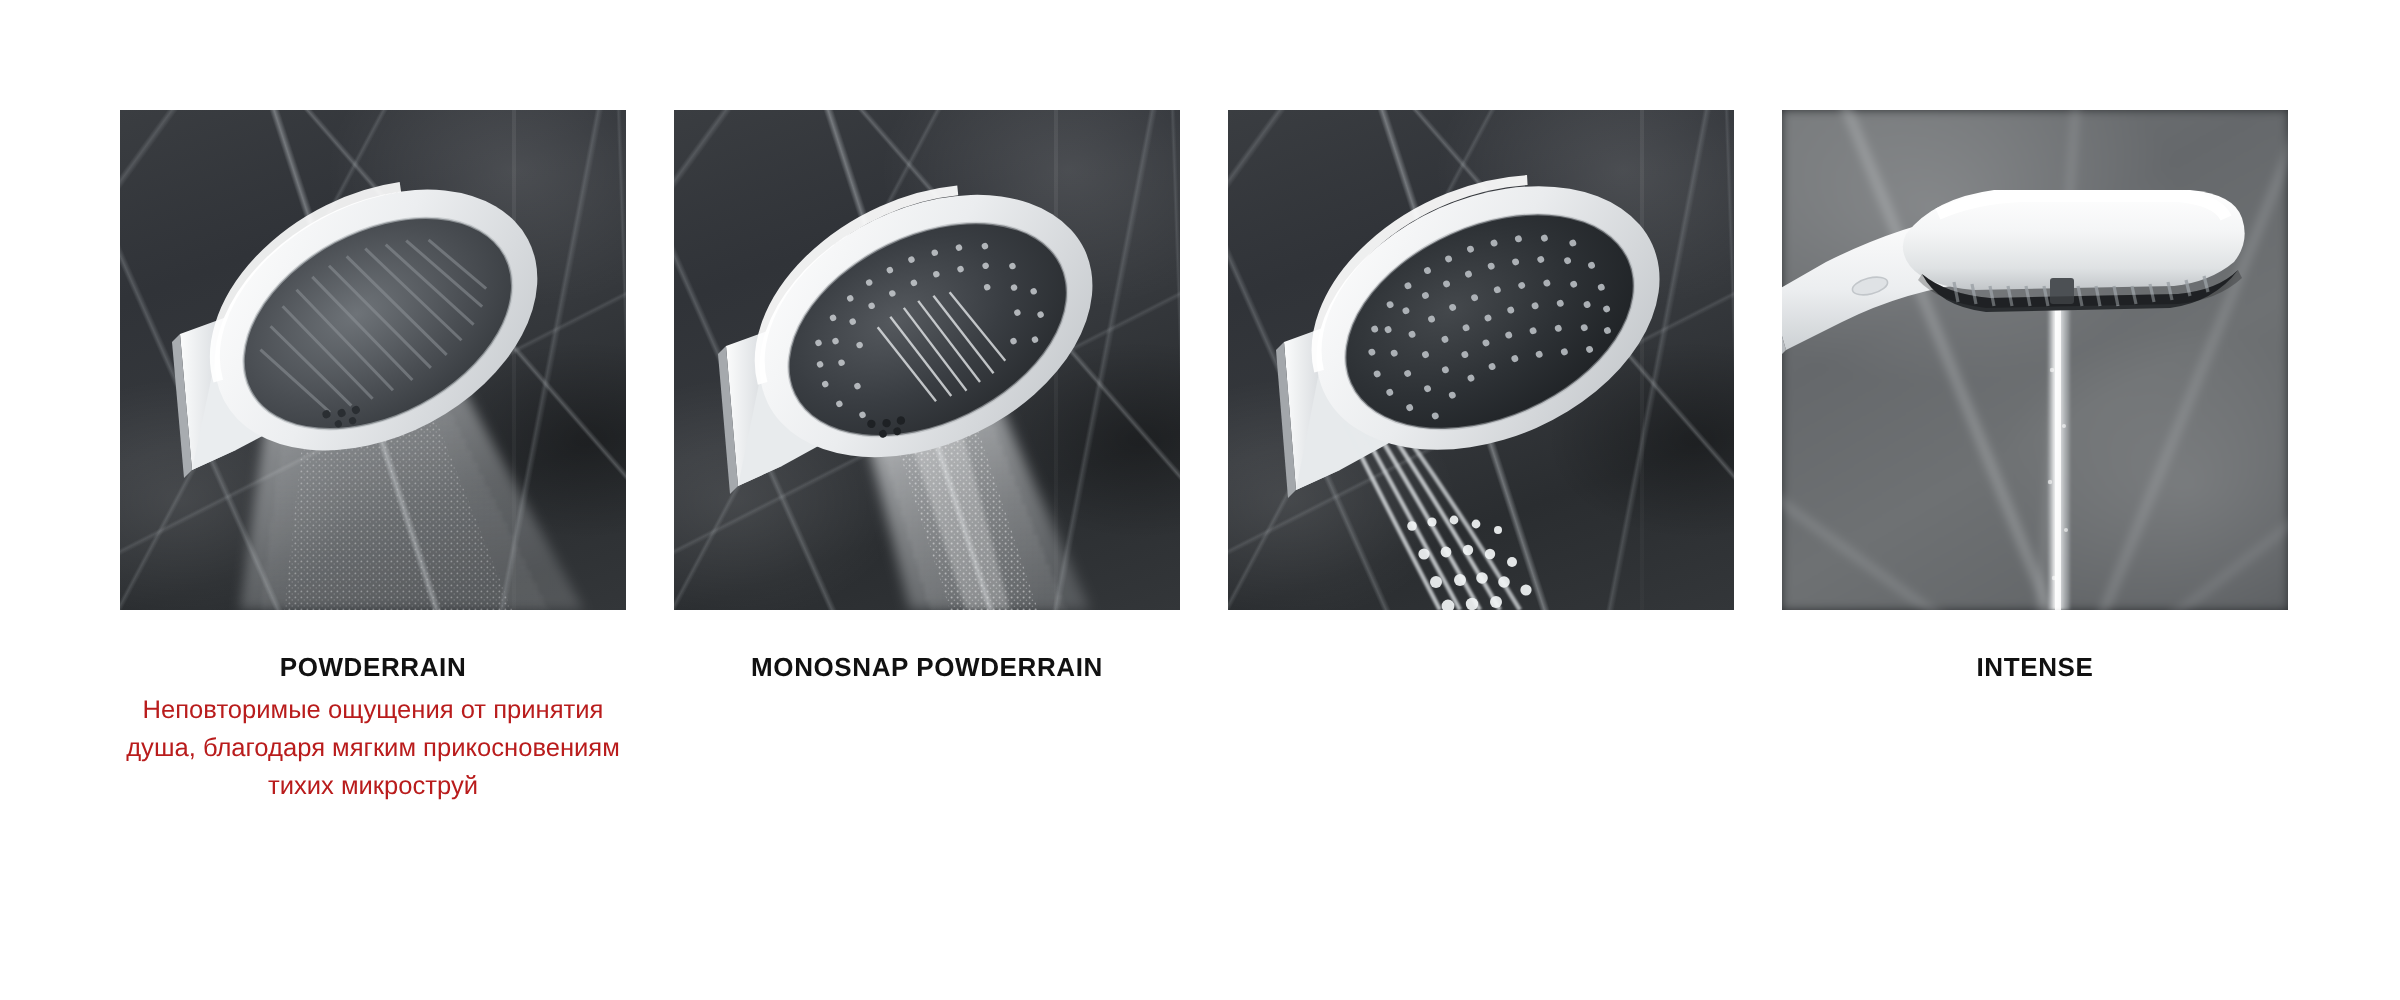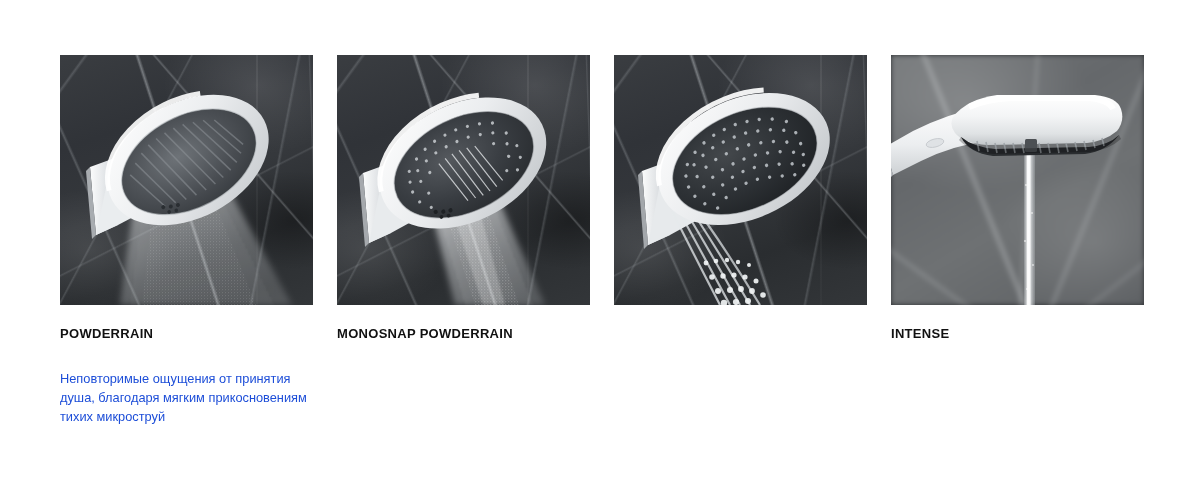--- a/index.html
+++ b/index.html
@@ -17,20 +17,21 @@
     overflow: hidden;
   }
 
   .gallery {
     position: absolute;
     left: 60px;
     top: 55px;
     width: 1083px;
     display: flex;
     gap: 24px;
+    text-align: center;
   }
 
   .card {
     width: 253px;
     display: flex;
     flex-direction: column;
   }
 
   .photo {
     position: relative;
@@ -112,24 +113,24 @@
   .title {
     font-size: 13px;
     font-weight: bold;
     letter-spacing: 0.3px;
     color: #111111;
     margin: 0;
     line-height: 1.1;
     font-stretch: condensed;
   }
   .desc {
-    margin: 28px 0 0 0;
+    margin: 4px 0 0 0;
     font-size: 12.8px;
     line-height: 19px;
-    color: #1d4ed8;
+    color: #b91c1c;
     max-width: 256px;
   }
 </style>
 </head>
 <body>
 
 <div class="gallery">
 
   <div class="card">
     <div class="photo">

